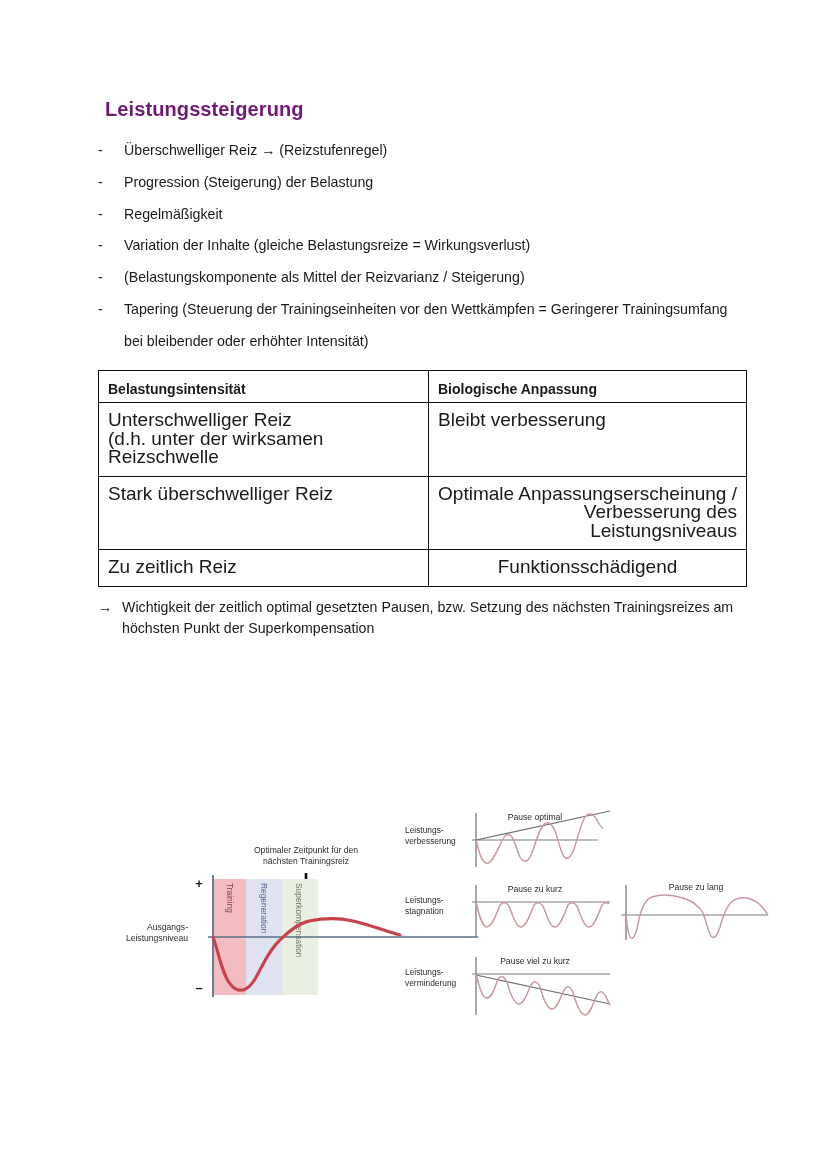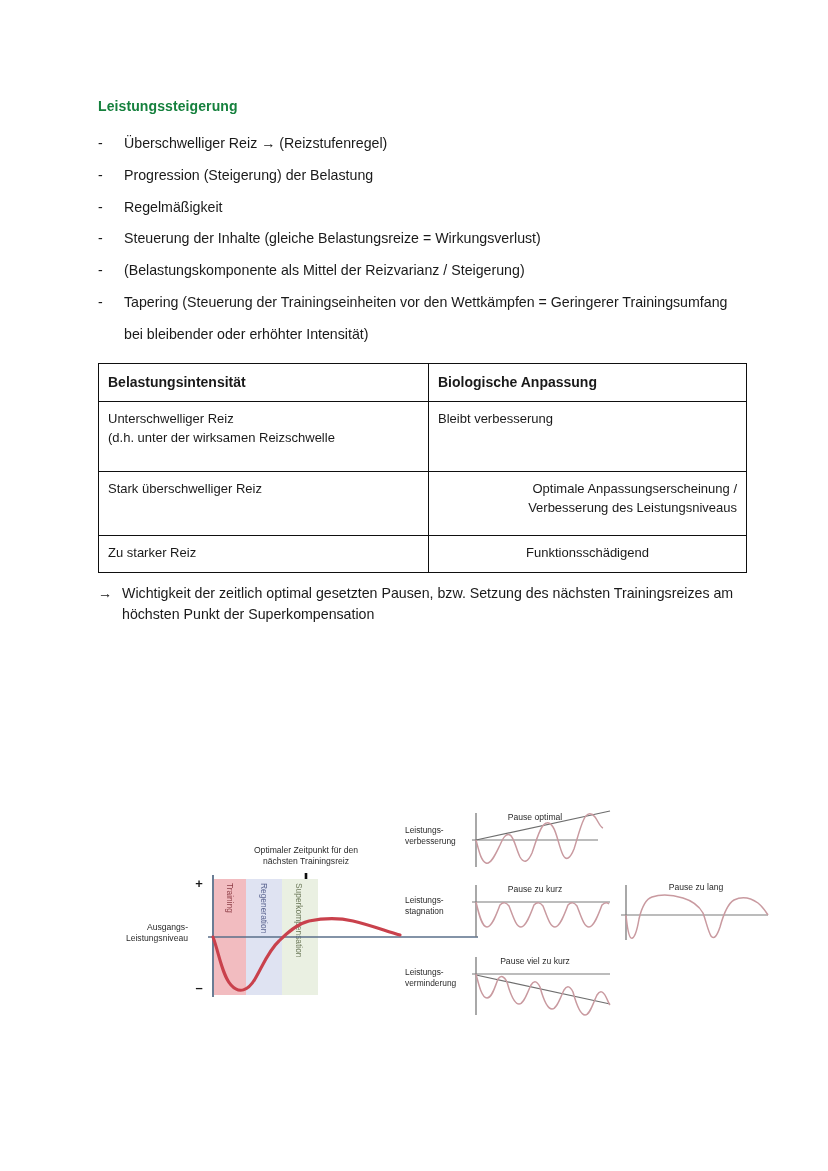--- a/index.html
+++ b/index.html
@@ -23,25 +23,25 @@
     background: #ffffff;
   }
   .content {
     position: absolute;
     left: 98px;
     top: 98px;
     width: 650px;
   }
 
   h2.section-title {
-    font-size: 14px;
+    font-size: 20px;
     font-weight: bold;
-    margin: 0 0 14px 0;
+    margin: 0 0 14px 7px;
     letter-spacing: 0.1px;
-    color: #15803d;
+    color: #701a75;
   }
 
   ul.bullets {
     list-style: none;
     margin: 0;
     padding: 0;
   }
   ul.bullets li {
     display: flex;
     align-items: flex-start;
@@ -63,29 +63,29 @@
   }
   table.reiz {
     border-collapse: collapse;
     width: 648px;
     table-layout: fixed;
   }
   table.reiz td, table.reiz th {
     border: 1px solid #0f0f0f;
     vertical-align: top;
     padding: 8px 9px 9px 9px;
-    font-size: 13px;
+    font-size: 19px;
     line-height: 18.5px;
     text-align: left;
   }
   table.reiz th {
     font-weight: bold;
     font-size: 14px;
     padding-top: 9px;
-    padding-bottom: 10px;
+    padding-bottom: 4px;
   }
   table.reiz col.c1 { width: 330px; }
   table.reiz col.c2 { width: 318px; }
   .rowtall td { height: 52px; }
   .rowtall2 td { height: 46px; }
 
   .arrow-block {
     display: flex;
     align-items: flex-start;
     font-size: 14.2px;
@@ -124,21 +124,21 @@
       <li>
         <span class="dash">-</span>
         <span class="btext">Progression (Steigerung) der Belastung</span>
       </li>
       <li>
         <span class="dash">-</span>
         <span class="btext">Regelmäßigkeit</span>
       </li>
       <li>
         <span class="dash">-</span>
-        <span class="btext">Steuerung der Inhalte (gleiche Belastungsreize = Wirkungsverlust)</span>
+        <span class="btext">Variation der Inhalte (gleiche Belastungsreize = Wirkungsverlust)</span>
       </li>
       <li>
         <span class="dash">-</span>
         <span class="btext">(Belastungskomponente als Mittel der Reizvarianz / Steigerung)</span>
       </li>
       <li>
         <span class="dash">-</span>
         <span class="btext">Tapering (Steuerung der Trainingseinheiten vor den Wettkämpfen = Geringerer Trainingsumfang bei bleibender oder erhöhter Intensität)</span>
       </li>
     </ul>
@@ -161,21 +161,21 @@
             <td style="white-space:pre-line;">Unterschwelliger Reiz
 (d.h. unter der wirksamen Reizschwelle</td>
             <td style="white-space:pre-line;">Bleibt verbesserung</td>
           </tr>
           <tr class="rowtall2">
             <td style="white-space:pre-line;">Stark überschwelliger Reiz</td>
             <td style="white-space:pre-line;text-align:right;">Optimale Anpassungserscheinung /
 Verbesserung des Leistungsniveaus</td>
           </tr>
           <tr>
-            <td style="white-space:pre-line;">Zu starker Reiz</td>
+            <td style="white-space:pre-line;">Zu zeitlich Reiz</td>
             <td style="white-space:pre-line;text-align:center;">Funktionsschädigend</td>
           </tr>
         </tbody>
       </table>
     </div>
 
 
     <div class="arrow-block">
       <span class="ar">→</span>
       <span class="atext">Wichtigkeit der zeitlich optimal gesetzten Pausen, bzw. Setzung des nächsten Trainingsreizes am höchsten Punkt der Superkompensation</span>

